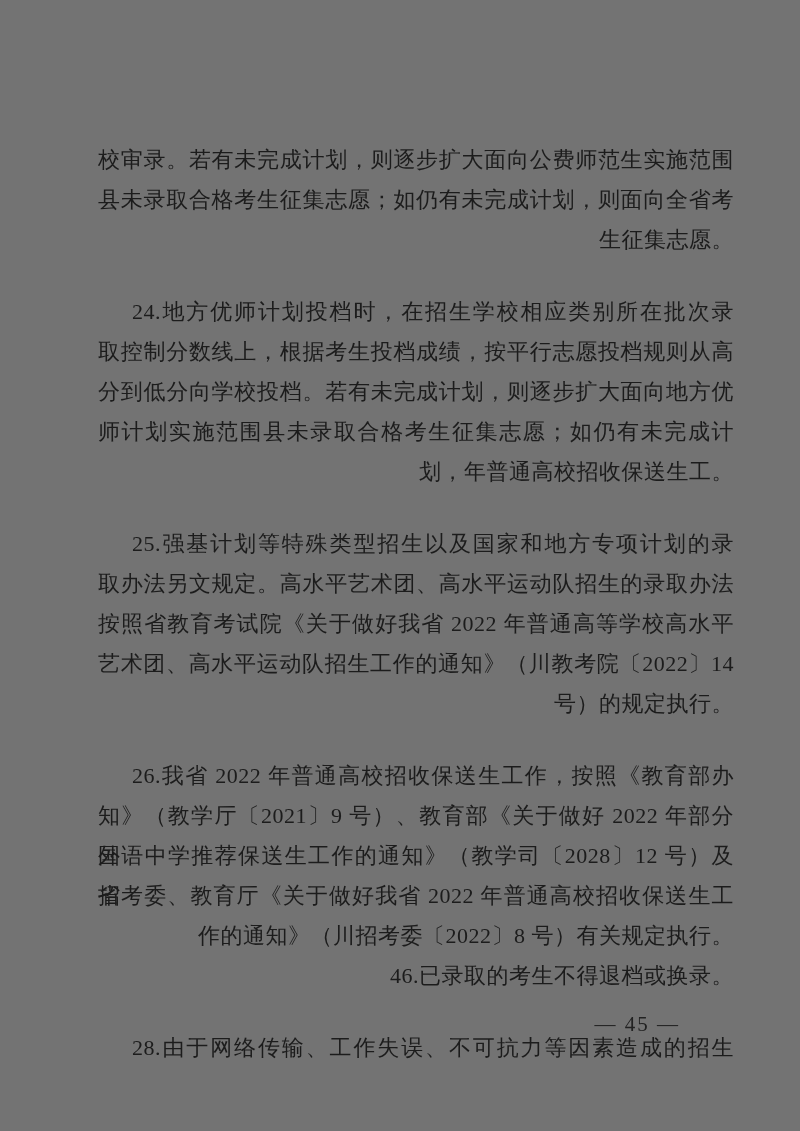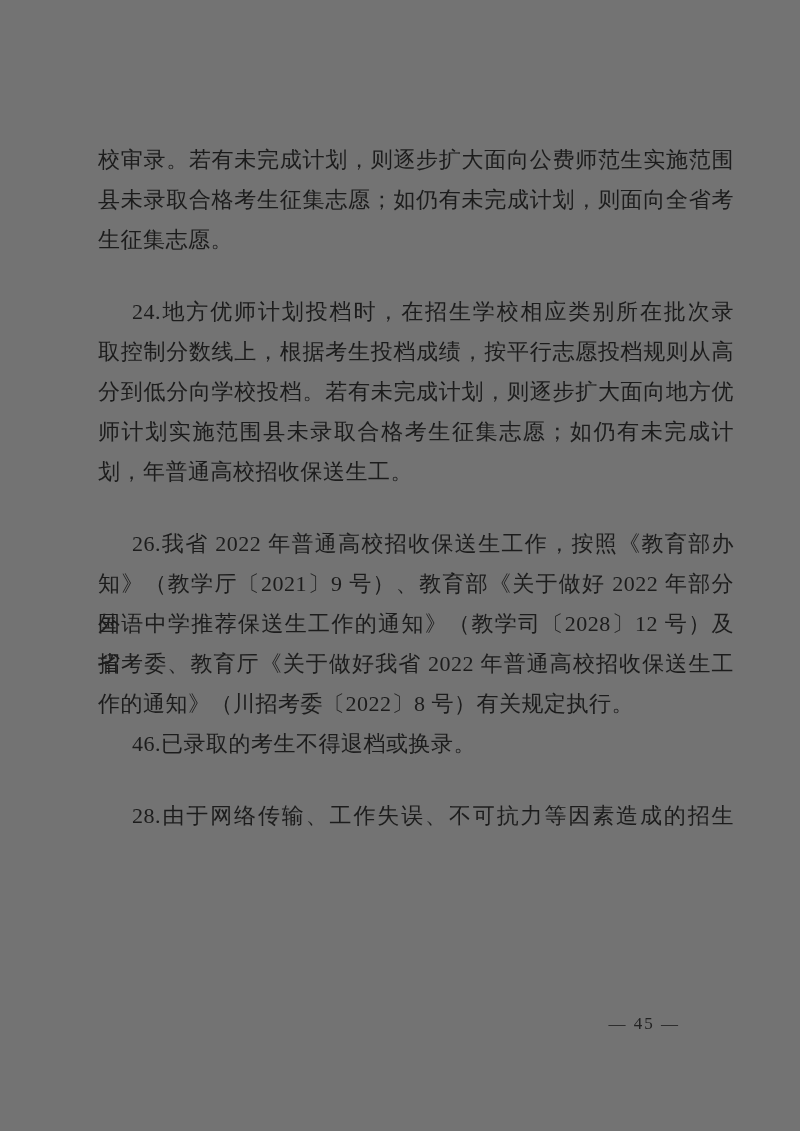--- a/index.html
+++ b/index.html
@@ -21,21 +21,21 @@
     top: 140px;
     left: 98px;
     width: 636px;
   }
   .line {
     font-size: 22px;
     line-height: 40px;
     height: 40px;
     white-space: nowrap;
     letter-spacing: 0.5px;
-    text-align: left;
+    text-align: right;
   }
   
   .line.just {
     white-space: normal;
     text-align: justify;
     text-align-last: justify;
     -moz-text-align-last: justify;
   }
   
   .line.indent {
@@ -43,21 +43,21 @@
   }
   .line.indent.just {
     text-indent: 34px;
     padding-left: 0;
     margin-top: 32px;
   }
   .footer {
     position: absolute;
     top: 1010px;
     right: 120px;
-    font-size: 17px;
+    font-size: 21px;
     line-height: 28px;
     letter-spacing: 2px;
     color: #222222;
   }
 </style>
 </head>
 <body>
 
 <div class="page">
 
@@ -70,20 +70,27 @@
     </div>
 
     <div>
       <div class="line indent just">24.地方优师计划投档时，在招生学校相应类别所在批次录</div>
       <div class="line just">取控制分数线上，根据考生投档成绩，按平行志愿投档规则从高</div>
       <div class="line just">分到低分向学校投档。若有未完成计划，则逐步扩大面向地方优</div>
       <div class="line just">师计划实施范围县未录取合格考生征集志愿；如仍有未完成计</div>
       <div class="line">划，年普通高校招收保送生工。</div>
     </div>
 
+    <div>
+      <div class="line indent just">25.强基计划等特殊类型招生以及国家和地方专项计划的录</div>
+      <div class="line just">取办法另文规定。高水平艺术团、高水平运动队招生的录取办法</div>
+      <div class="line just">按照省教育考试院《关于做好我省 2022 年普通高等学校高水平</div>
+      <div class="line just">艺术团、高水平运动队招生工作的通知》（川教考院〔2022〕14</div>
+      <div class="line">号）的规定执行。</div>
+    </div>
 
     <div>
       <div class="line indent just">26.我省 2022 年普通高校招收保送生工作，按照《教育部办</div>
       <div class="line just">知》（教学厅〔2021〕9 号）、教育部《关于做好 2022 年部分外</div>
       <div class="line just">国语中学推荐保送生工作的通知》（教学司〔2028〕12 号）及省</div>
       <div class="line just">招考委、教育厅《关于做好我省 2022 年普通高校招收保送生工</div>
       <div class="line">作的通知》（川招考委〔2022〕8 号）有关规定执行。</div>
     </div>
 
     <div>

